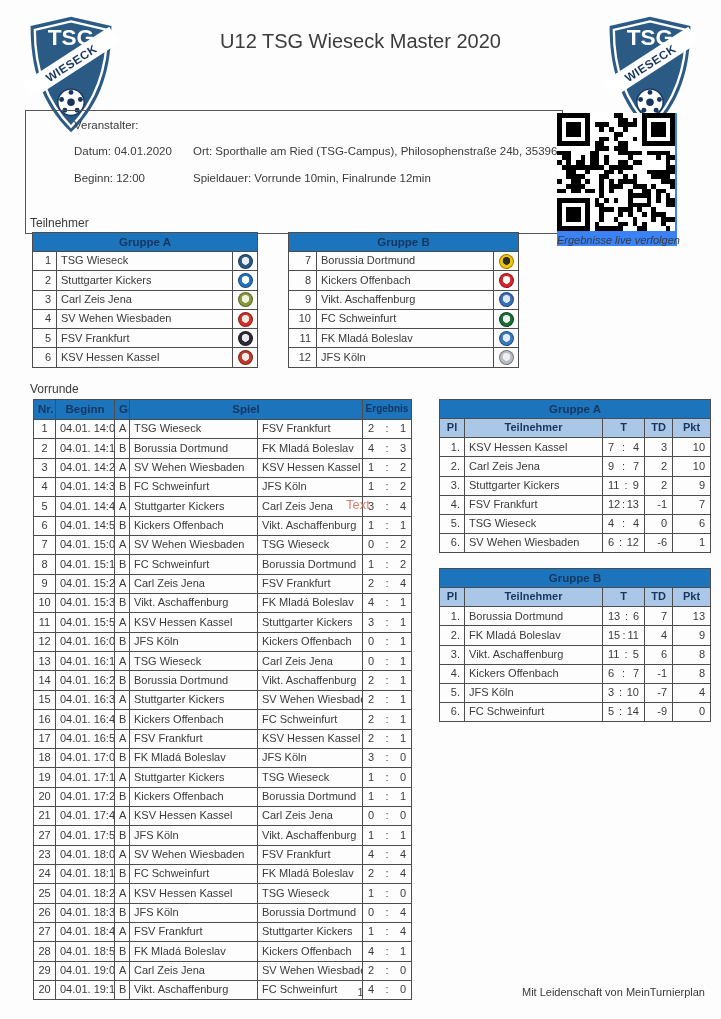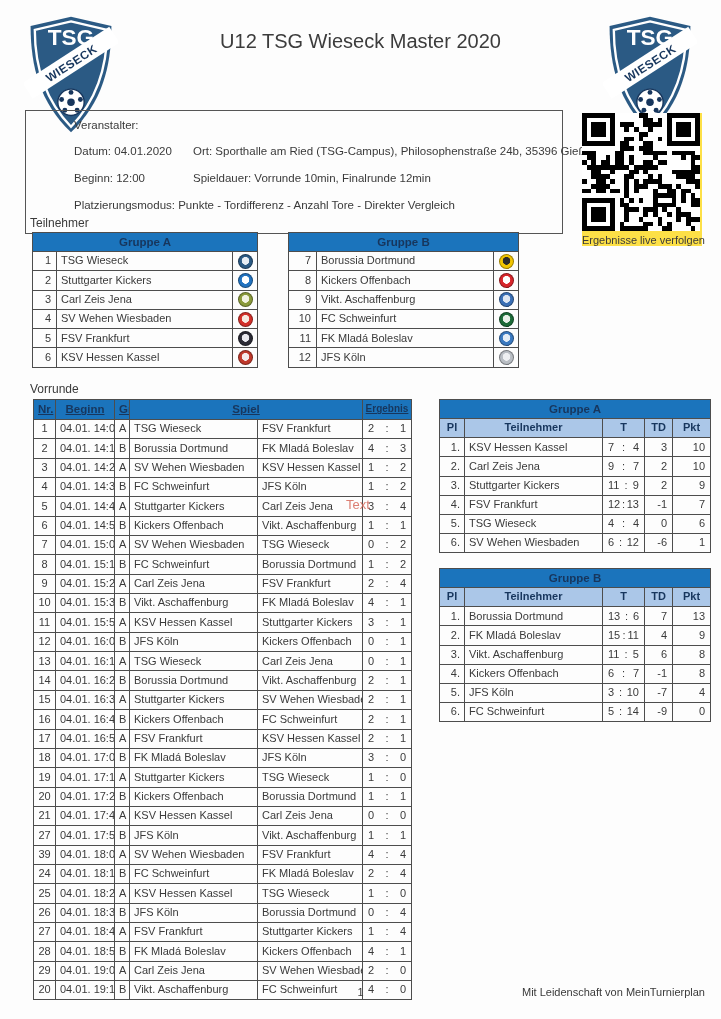--- a/index.html
+++ b/index.html
@@ -12,42 +12,42 @@
   
   .title{left:0;top:30px;width:721px;text-align:center;font-size:20px;color:#3c3c3c;}
   .logo{width:94px;height:126px;}
 
   
   .infobox{left:25px;top:110px;width:536px;height:122px;border:1px solid #555;font-size:11.5px;}
   .info-line{position:absolute;left:8px;white-space:nowrap;margin-left:40px;}
   .info-col2{position:absolute;left:167px;white-space:nowrap;}
 
   
-  .qrwrap{left:582px;top:113px;width:120px;background:#fde047;z-index:5;}
+  .qrwrap{left:557px;top:113px;width:120px;background:#3b82f6;z-index:5;font-style:italic;}
   .qr{width:118px;height:118px;display:block;background:#fff;}
   .qr-caption{font-size:11px;text-align:center;margin-top:3px;white-space:nowrap;}
 
   
   table{border-collapse:collapse;table-layout:fixed;}
   td,th{border:1px solid #4d4d4d;font-size:11px;font-weight:normal;
         padding:0 4px;line-height:1.05;overflow:hidden;white-space:nowrap;vertical-align:middle;}
   .group-head{background:#1b74bc;color:#17365d;font-weight:bold;font-size:11.5px;text-align:center;height:18px;}
   .subhead td{background:#abc7e8;color:#17365d;font-weight:bold;text-align:center;height:17px;}
   .section-label{font-size:12px;color:#3a3a3a;}
 
   
   .t-part td{height:18.3px;}
   .t-part .num{text-align:right;padding-right:5px;}
   .crest{display:inline-block;width:15px;height:15px;border-radius:50%;
          background:radial-gradient(circle at 50% 45%, var(--c2) 0 38%, var(--c1) 42%);
          border:1px solid rgba(0,0,0,.35);box-sizing:border-box;vertical-align:middle;}
   .crest-cell{text-align:center;padding:0 2px;}
 
   
-  .vr th{height:19px;text-decoration:underline;}
+  .vr th{height:19px;}
   .vr td{height:18.35px;}
   .vr .c-nr{text-align:center;}
   .vr .c-beg{text-align:center;}
   .vr .c-gr{text-align:center;}
   .vr .c-erg{padding:0;}
   .score{display:flex;justify-content:space-between;align-items:center;padding:0 5px;}
   .erg-head{font-size:10px;padding:0 1px;}
 
   
   .st td{height:18.2px;}
@@ -108,21 +108,20 @@
     <circle cx="40" cy="91" r="2.6" fill="#17365d"></circle>
   </svg>
 </div>
 
 <div class="abs infobox">
   <span class="info-line" style="top:8px;">Veranstalter:</span>
   <span class="info-line" style="top:34px;text-align:center;">Datum: 04.01.2020</span>
   <span class="info-col2" style="top:34px;">Ort: Sporthalle am Ried (TSG-Campus), Philosophenstraße 24b, 35396 Gießen-Wieseck</span>
   <span class="info-line" style="top:61px;">Beginn: 12:00</span>
   <span class="info-col2" style="top:61px;">Spieldauer: Vorrunde 10min, Finalrunde 12min</span>
-  <span class="info-line" style="top:88px;">Platzierungsmodus: Punkte - Tordifferenz - Anzahl Tore - Direkter Vergleich</span>
 </div>
 
 <div class="abs qrwrap">
   <svg class="qr" id="qr-svg" viewBox="0 0 25 25" shape-rendering="crispEdges">
       <rect x="12" y="0" width="1" height="1" fill="#000"></rect>
       <rect x="13" y="0" width="1" height="1" fill="#000"></rect>
       <rect x="13" y="1" width="1" height="1" fill="#000"></rect>
       <rect x="14" y="1" width="1" height="1" fill="#000"></rect>
       <rect x="16" y="1" width="1" height="1" fill="#000"></rect>
       <rect x="8" y="2" width="1" height="1" fill="#000"></rect>
@@ -794,21 +793,21 @@
         <td class="c-erg">
           <div class="score">
             <span>1</span>
             <span>:</span>
             <span>1</span>
           </div>
         </td>
       </tr>
 
       <tr>
-        <td class="c-nr">39</td>
+        <td class="c-nr">23</td>
         <td class="c-beg">04.01. 18:02</td>
         <td class="c-gr">A</td>
         <td>SV Wehen Wiesbaden</td>
         <td>FSV Frankfurt</td>
         <td class="c-erg">
           <div class="score">
             <span>4</span>
             <span>:</span>
             <span>4</span>
           </div>

